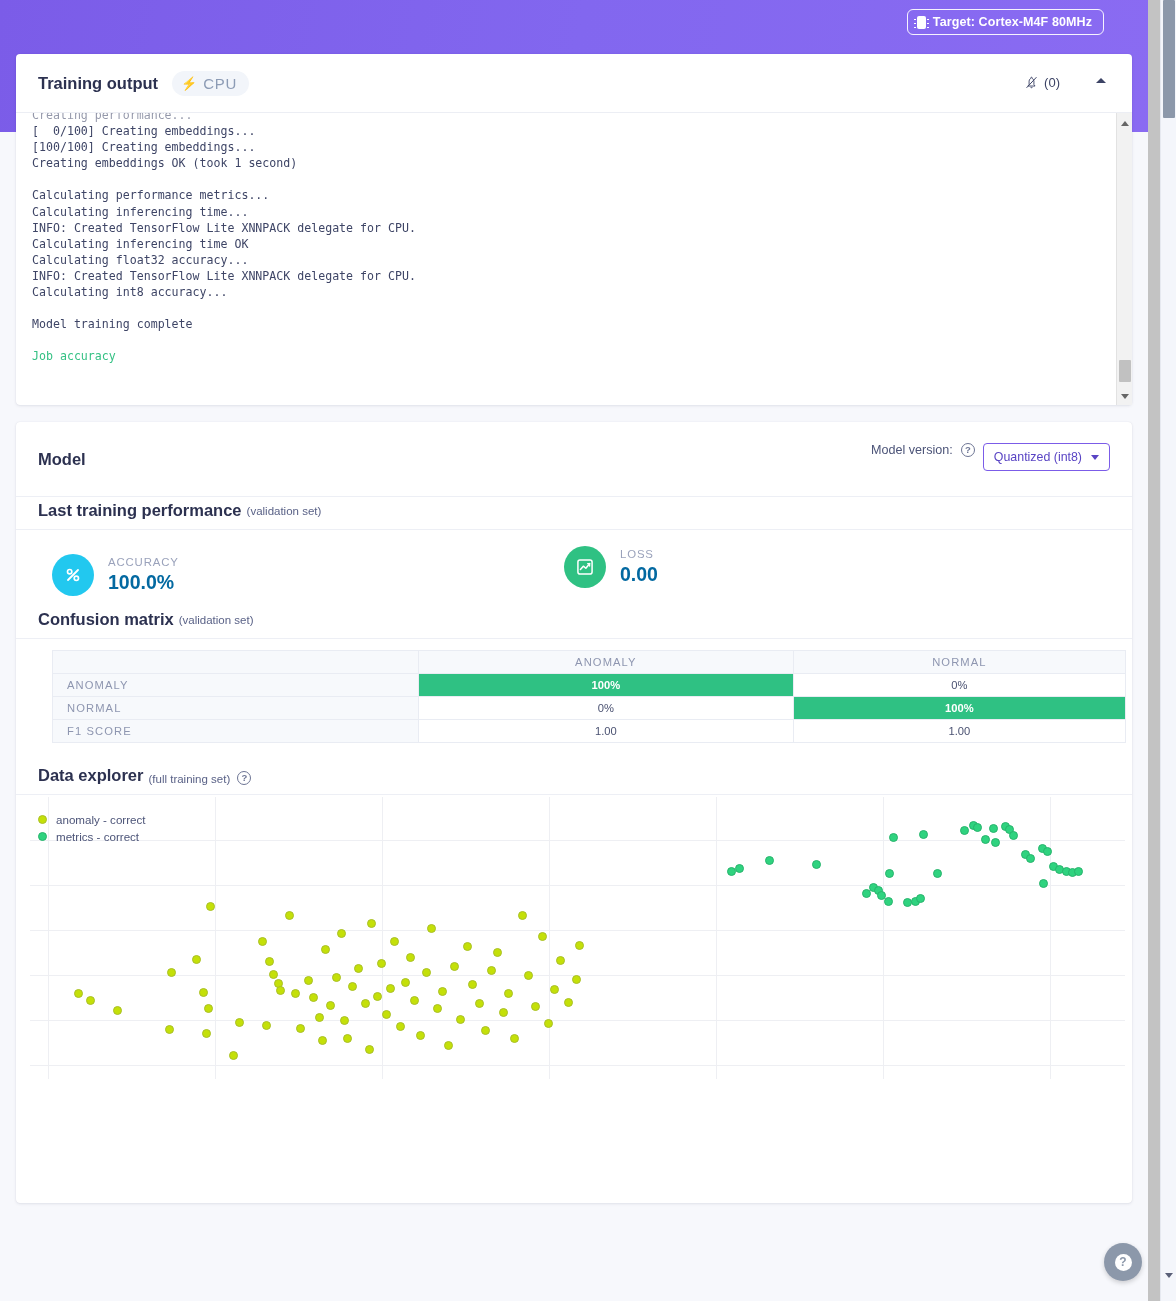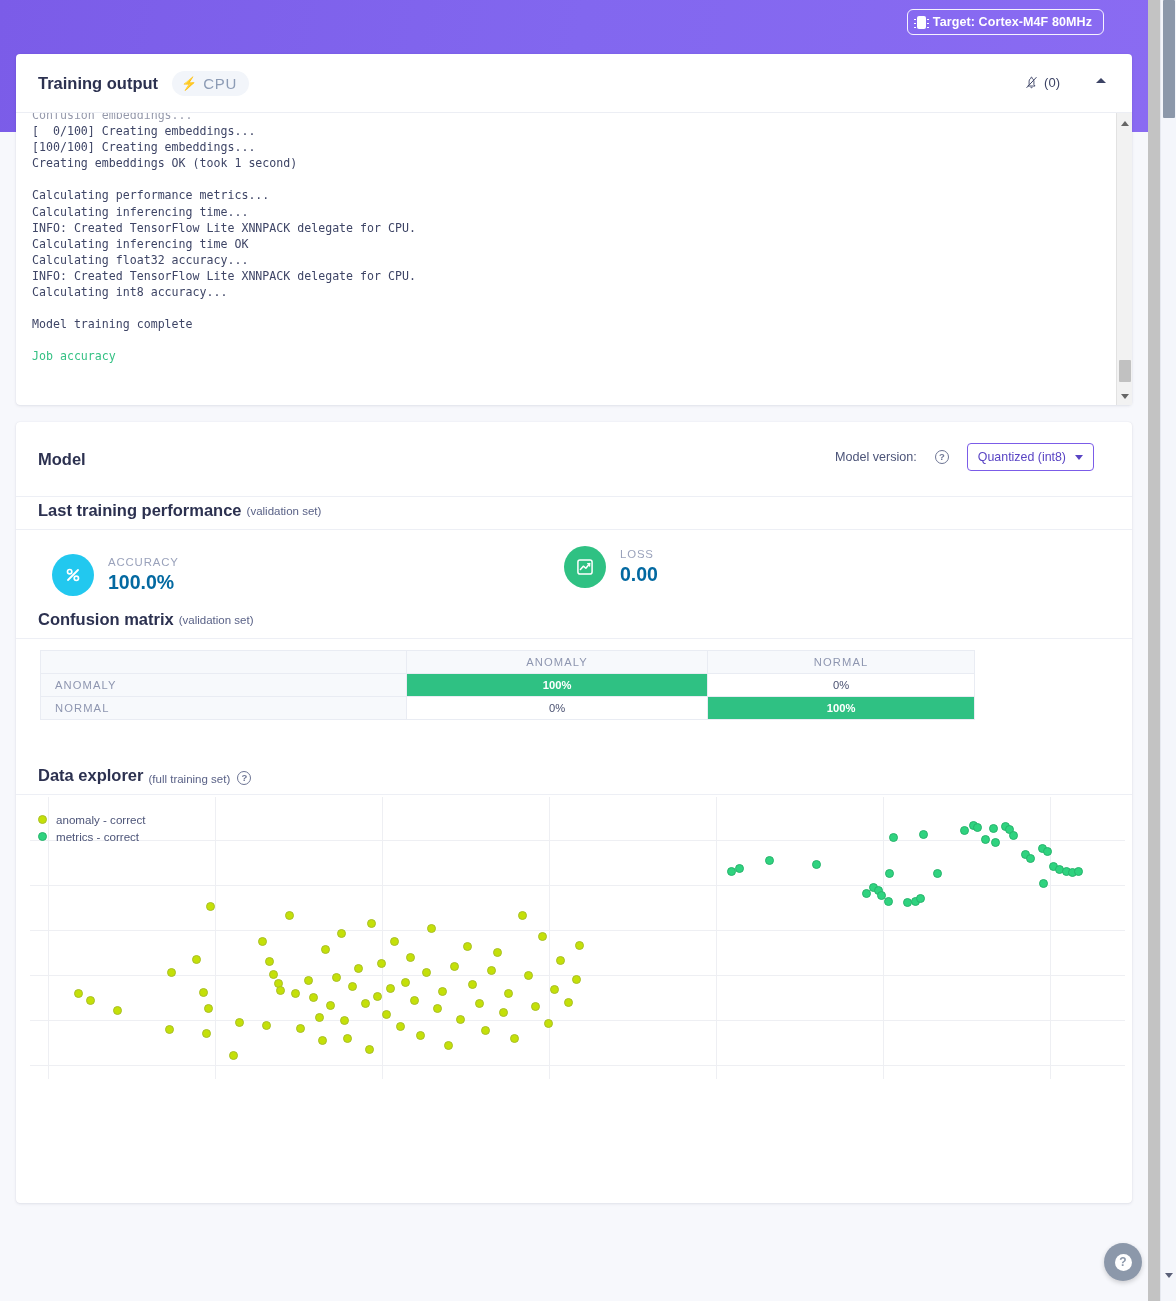--- a/index.html
+++ b/index.html
@@ -107,22 +107,22 @@
   .sec-head {
     display: flex; align-items: center; padding: 0 22px;
     font-size: 16.5px; font-weight: bold; color: #2c3150;
   }
   .sec-sub { font-size: 11.5px; font-weight: normal; color: #5a6287; margin-left: 5px; }
   #model-head-row {
     position: absolute; left: 0; top: 0; width: 100%; height: 74px;
     display: flex; align-items: center;
   }
   #model-version-grp {
-    position: absolute; right: 38px; top: 21px;
-    display: flex; align-items: center; gap: 18px;
+    position: absolute; right: 22px; top: 21px;
+    display: flex; gap: 8px;
   }
   .lbl-muted { font-size: 12.6px; color: #4c5478; }
   .help-circle {
     display: inline-flex; align-items: center; justify-content: center;
     width: 14px; height: 14px; border-radius: 50%;
     border: 1.2px solid #6d7594; color: #6d7594;
     font-size: 9.5px; font-weight: bold; line-height: 1; cursor: pointer;
   }
   #model-version-select {
     border: 1px solid #7b5ce8; border-radius: 4px; color: #5944c4;
@@ -140,21 +140,21 @@
   .metric-icon {
     width: 42px; height: 42px; border-radius: 50%;
     display: flex; align-items: center; justify-content: center;
     color: #fff; flex: none;
   }
   .metric-label { font-size: 11.4px; letter-spacing: 0.85px; color: #9aa2bb; }
   .metric-value { font-size: 19.5px; font-weight: bold; color: #0369a1; margin-top: 3px; }
 
   
   #cm-table {
-    position: absolute; left: 24px; width: 935px;
+    position: absolute; left: 36px; width: 1074px;
     border-collapse: collapse; font-size: 11.2px;
   }
   #cm-table td, #cm-table th {
     border: 1px solid #e9ecf3; height: 23px; font-weight: normal;
   }
   #cm-table thead th { background: #f7f9fc; color: #8e96b0; letter-spacing: 1.1px; text-align: center; }
   #cm-table thead th.blank { background: #f7f9fc; }
   #cm-table tbody td.rowhead {
     background: #f7f9fc; color: #8e96b0; letter-spacing: 1.1px;
     padding-left: 14px; text-align: left; width: 366px;
@@ -233,21 +233,21 @@
         <path d="M10.6 18.4a1.5 1.5 0 0 0 2.8 0" fill="none" stroke="#3c4365" stroke-width="1.3"></path>
         <line x1="5" y1="19.5" x2="19" y2="4.5" stroke="#3c4365" stroke-width="1.4"></line>
       </svg>
       <span>(0)</span>
     </span>
 
     <span id="collapse-arrow"></span>
   </div>
 
   <div id="console-wrap">
-    <pre id="console" style="top: -8px;"><span class="clipped">Confusion embeddings...
+    <pre id="console" style="top: -8px;"><span class="clipped">Creating performance...
 </span><span>[  0/100] Creating embeddings...
 </span><span>[100/100] Creating embeddings...
 </span><span>Creating embeddings OK (took 1 second)
 </span><span>
 </span><span>Calculating performance metrics...
 </span><span>Calculating inferencing time...
 </span><span>INFO: Created TensorFlow Lite XNNPACK delegate for CPU.
 </span><span>Calculating inferencing time OK
 </span><span>Calculating float32 accuracy...
 </span><span>INFO: Created TensorFlow Lite XNNPACK delegate for CPU.
@@ -343,20 +343,25 @@
     <tbody>
       <tr>
         <td class="rowhead">ANOMALY</td>
         <td class="cell hi">100%</td>
         <td class="cell">0%</td>
       </tr>
       <tr>
         <td class="rowhead">NORMAL</td>
         <td class="cell">0%</td>
         <td class="cell hi">100%</td>
+      </tr>
+      <tr>
+        <td class="rowhead">F1 SCORE</td>
+        <td class="cell">1.00</td>
+        <td class="cell">1.00</td>
       </tr>
     </tbody>
   </table>
 
   <div class="sec-head" style="position:absolute; left:0; top:344px; align-items:flex-end;">
     <span>Data explorer</span>
     <span class="sec-sub">(full training set)</span>
     <span class="help-circle" style="margin-left:7px;">?</span>
   </div>
 

